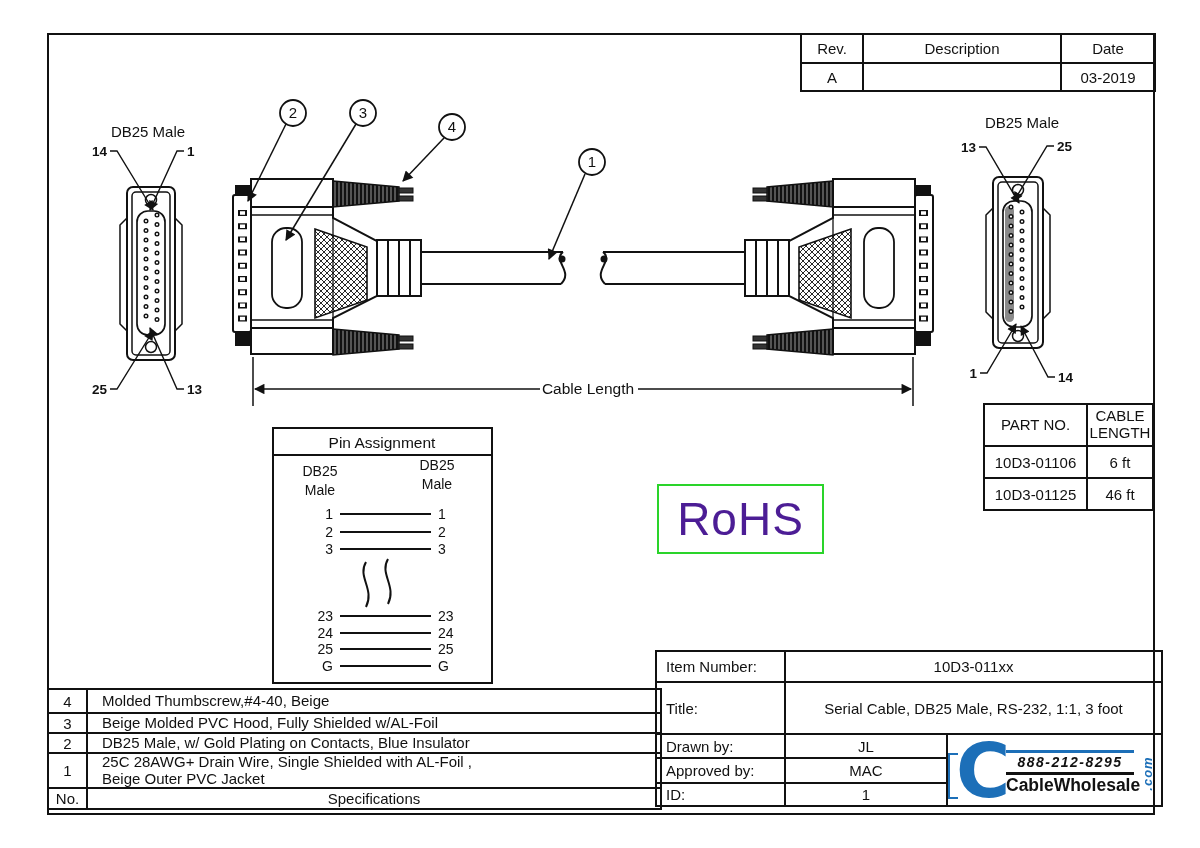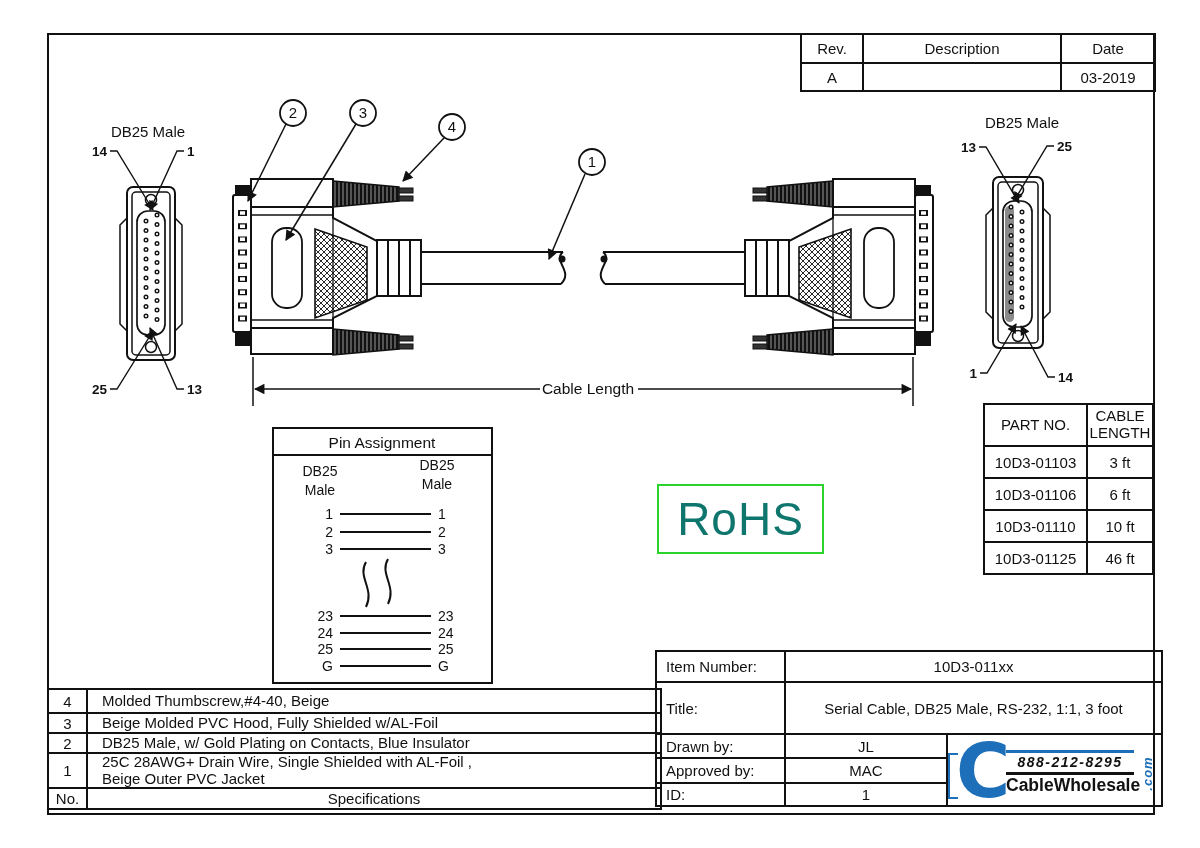--- a/index.html
+++ b/index.html
@@ -16,21 +16,21 @@
   .part-table td{font-size:15px;}
   .part-hdr{font-size:15px;line-height:1.12;}
   
   .title-block{left:655px;top:650px;}
   .title-block td.lbl{text-align:left;padding-left:9px;}
   
   .spec-table{left:47px;top:688px;}
   .spec-table td.desc{text-align:left;padding-left:14px;line-height:1.1;}
   
   .rohs-box{position:absolute;left:657px;top:484px;width:167px;height:70px;border:2px solid #2ad42a;box-sizing:border-box;display:flex;align-items:center;justify-content:center;}
-  .rohs-box span{color:#0f766e;font-size:46px;letter-spacing:1px;}
+  .rohs-box span{color:#4c1d95;font-size:46px;letter-spacing:1px;}
   
   .logo{position:absolute;left:948px;top:740px;width:202px;height:72px;}
   .logo-bracket{position:absolute;left:0;top:13px;width:10px;height:46px;border:2px solid #1c6fb8;border-right:none;box-sizing:border-box;}
   .logo-c{position:absolute;left:8px;top:-12px;font-weight:bold;font-size:74px;color:#1c6fb8;font-family:"DejaVu Sans",sans-serif;}
   .logo-right{position:absolute;left:58px;top:10px;width:128px;}
   .logo-phone{border-top:3px solid #1c6fb8;border-bottom:3px solid #111;font-style:italic;font-weight:bold;font-size:14px;letter-spacing:1.5px;text-align:center;padding:1px 0 2px 0;white-space:nowrap;}
   .logo-name{font-weight:bold;font-size:17.5px;white-space:nowrap;letter-spacing:0px;text-align:center;}
   .logo-tld{position:absolute;right:-14px;top:26px;transform:rotate(-90deg);color:#1c6fb8;font-weight:bold;font-style:italic;font-size:13px;letter-spacing:1px;}
 </style>
 </head>
@@ -244,30 +244,22 @@
 </tbody>
   </table>
 
 <table class="part-table">
   <tbody>
       <tr>
     <td class="part-hdr" style="width:101px;height:40px">PART NO.</td>
     <td class="part-hdr" style="width:64px">CABLE LENGTH</td>
   </tr>
   <tr>
-        <td style="height:30px">10D3-01103</td>
-        <td>3 ft</td>
-      </tr>
-  <tr>
         <td style="height:30px">10D3-01106</td>
         <td>6 ft</td>
-      </tr>
-  <tr>
-        <td style="height:30px">10D3-01110</td>
-        <td>10 ft</td>
       </tr>
   <tr>
         <td style="height:30px">10D3-01125</td>
         <td>46 ft</td>
       </tr>
 </tbody>
   </table>
 
 <table class="title-block">
   <tbody>

